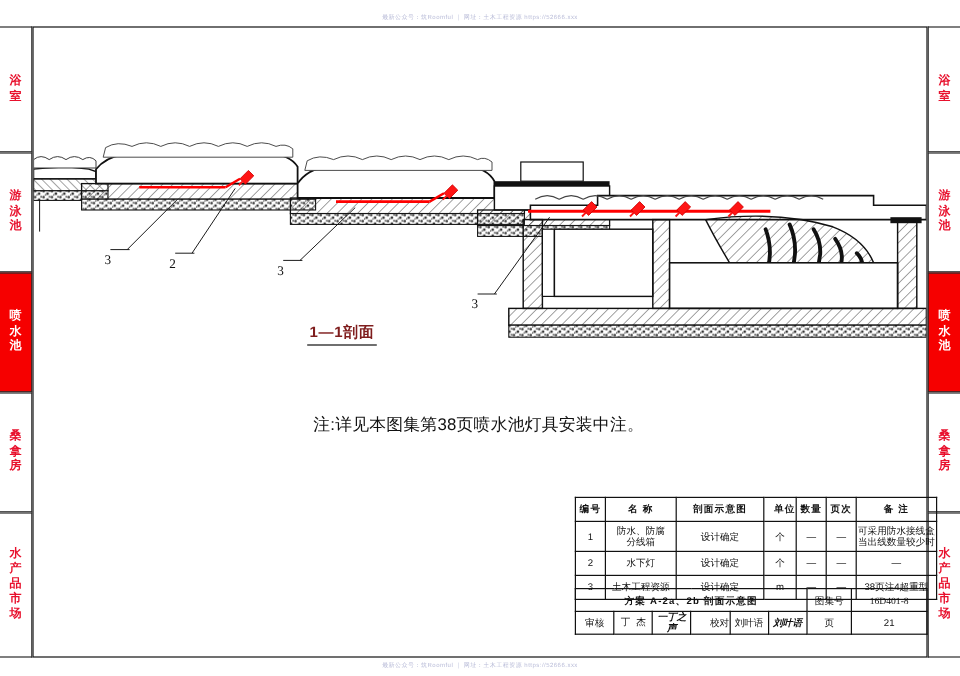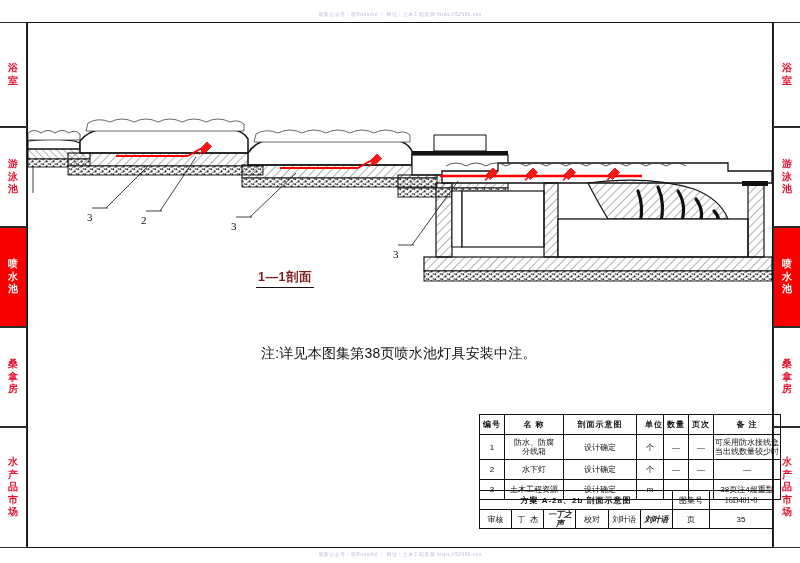--- a/index.html
+++ b/index.html
@@ -358,25 +358,25 @@
       <tbody>
           <tr>
         <td class="tb-title" colspan="6">方案 A-2a、2b 剖面示意图</td>
         <td class="tb-atlaslabel">图集号</td>
         <td class="tb-atlasval">16D401-8</td>
       </tr>
       <tr>
         <td class="tb-sign" style="width:26px;">审核</td>
         <td class="tb-sign" style="width:28px;font-family:Liberation Mono, monospace;">丁 杰</td>
         <td class="tb-hand" style="width:36px;">一丁之声</td>
-        <td class="tb-sign" style="width:26px;">校对</td>
+        <td class="tb-sign" style="width:26px;text-align:right;">校对</td>
         <td class="tb-sign" style="width:32px;">刘叶语</td>
         <td class="tb-hand" style="width:38px;">刘叶语</td>
         <td class="tb-sign">页</td>
-        <td class="tb-sign">35</td>
+        <td class="tb-sign">21</td>
       </tr>
     </tbody>
       </table>
 
     <table class="titleblock" style="top:485px;left:606px;width:0;border:none;"></table>
   </div>
 
   <div class="watermark wm-bot">最新公众号：筑Roomful ｜ 网址：土木工程资源 https://52666.xxx</div>
 </div>
 

